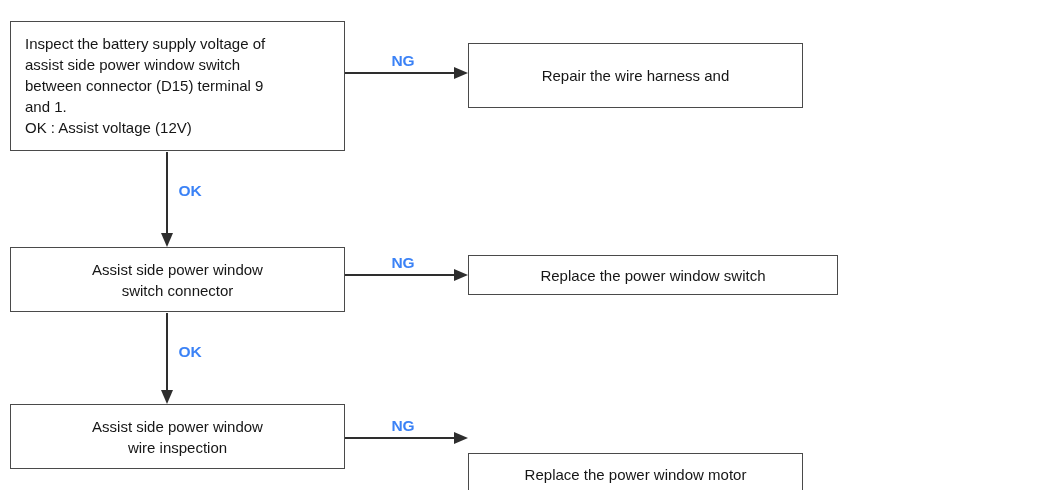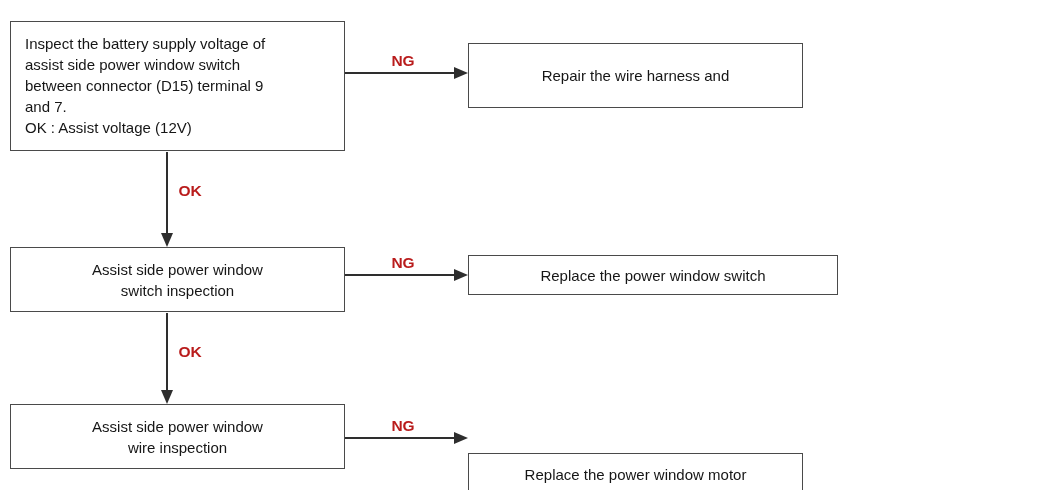--- a/index.html
+++ b/index.html
@@ -72,58 +72,58 @@
     border-right: 6px solid transparent;
     border-top: 14px solid #2e2e2e;
   }
   .ad1 { left: 161px; top: 233px; }
   .ad2 { left: 161px; top: 390px; }
 
   .lbl {
     position: absolute;
     font-weight: bold;
     font-size: 15.5px;
-    color: #b91c1c;
+    color: #3b82f6;
     width: 32px;
     text-align: center;
     line-height: 17px;
   }
   .ng1 { left: 387px; top: 52px; }
   .ng2 { left: 387px; top: 254px; }
   .ng3 { left: 387px; top: 417px; }
   .ok1 { left: 174px; top: 182px; }
   .ok2 { left: 174px; top: 343px; }
 </style>
 </head>
 <body>
 
 <div class="canvas">
 
   <div class="node b1">
     <div>Inspect the battery supply voltage of</div>
     <div>assist side power window switch</div>
     <div>between connector (D15) terminal 9</div>
-    <div>and 7.</div>
+    <div>and 1.</div>
     <div>OK : Assist voltage (12V)</div>
   </div>
 
   <div class="hline h1"></div>
   <div class="arr-r ar1"></div>
   <div class="lbl ng1">NG</div>
   <div class="node center r1">
     <div>Repair the wire harness and</div>
   </div>
 
   <div class="vline v1"></div>
   <div class="arr-d ad1"></div>
   <div class="lbl ok1">OK</div>
 
   <div class="node center b2">
     <div>Assist side power window</div>
-    <div>switch inspection</div>
+    <div>switch connector</div>
   </div>
 
   <div class="hline h2"></div>
   <div class="arr-r ar2"></div>
   <div class="lbl ng2">NG</div>
   <div class="node center r2">
     <div>Replace the power window switch</div>
   </div>
 
   <div class="vline v2"></div>

